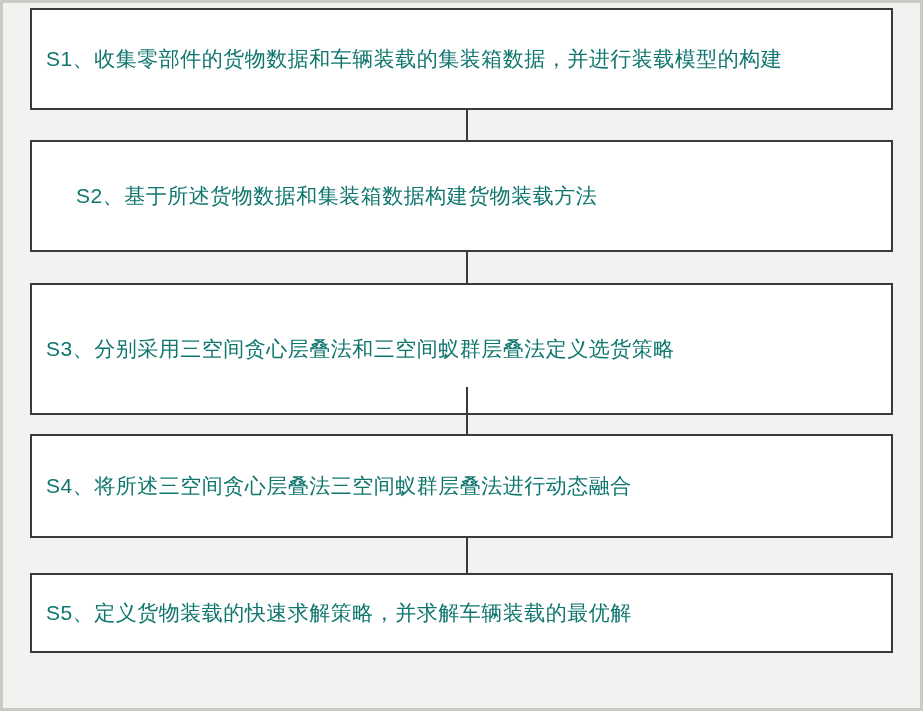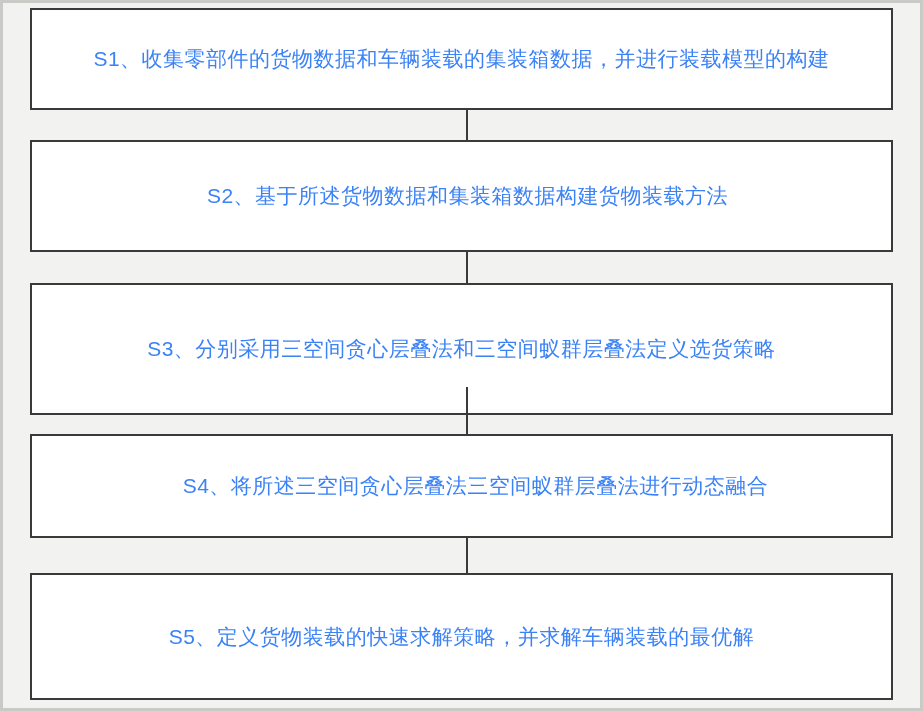--- a/index.html
+++ b/index.html
@@ -29,34 +29,34 @@
     border: 2px solid #3a3a3a;
     display: flex;
     align-items: center;
   }
   .step-text {
     display: block;
     width: 100%;
     padding: 0 14px;
     font-size: 21px;
     line-height: 34px;
-    color: #3b82f6;
+    color: #0f766e;
     letter-spacing: 0.5px;
-    text-align: center;
+    text-align: left;
     word-break: break-all;
   }
   .step-text.indent {
-    padding-left: 26px;
+    padding-left: 44px;
   }
   
   #box-s1 { top: 8px;   height: 102px; }
   #box-s2 { top: 140px; height: 112px; }
   #box-s3 { top: 283px; height: 132px; }
-  #box-s4 { top: 434px; height: 104px; padding-left: 28px; }
-  #box-s5 { top: 573px; height: 127px; }
+  #box-s4 { top: 434px; height: 104px; }
+  #box-s5 { top: 573px; height: 80px; }
 
   .connector {
     position: absolute;
     left: 466px;
     width: 2px;
     background: #3a3a3a;
   }
   #conn-1 { top: 110px; height: 30px; }
   #conn-2 { top: 252px; height: 31px; }
   #conn-3 { top: 387px; height: 47px; }

